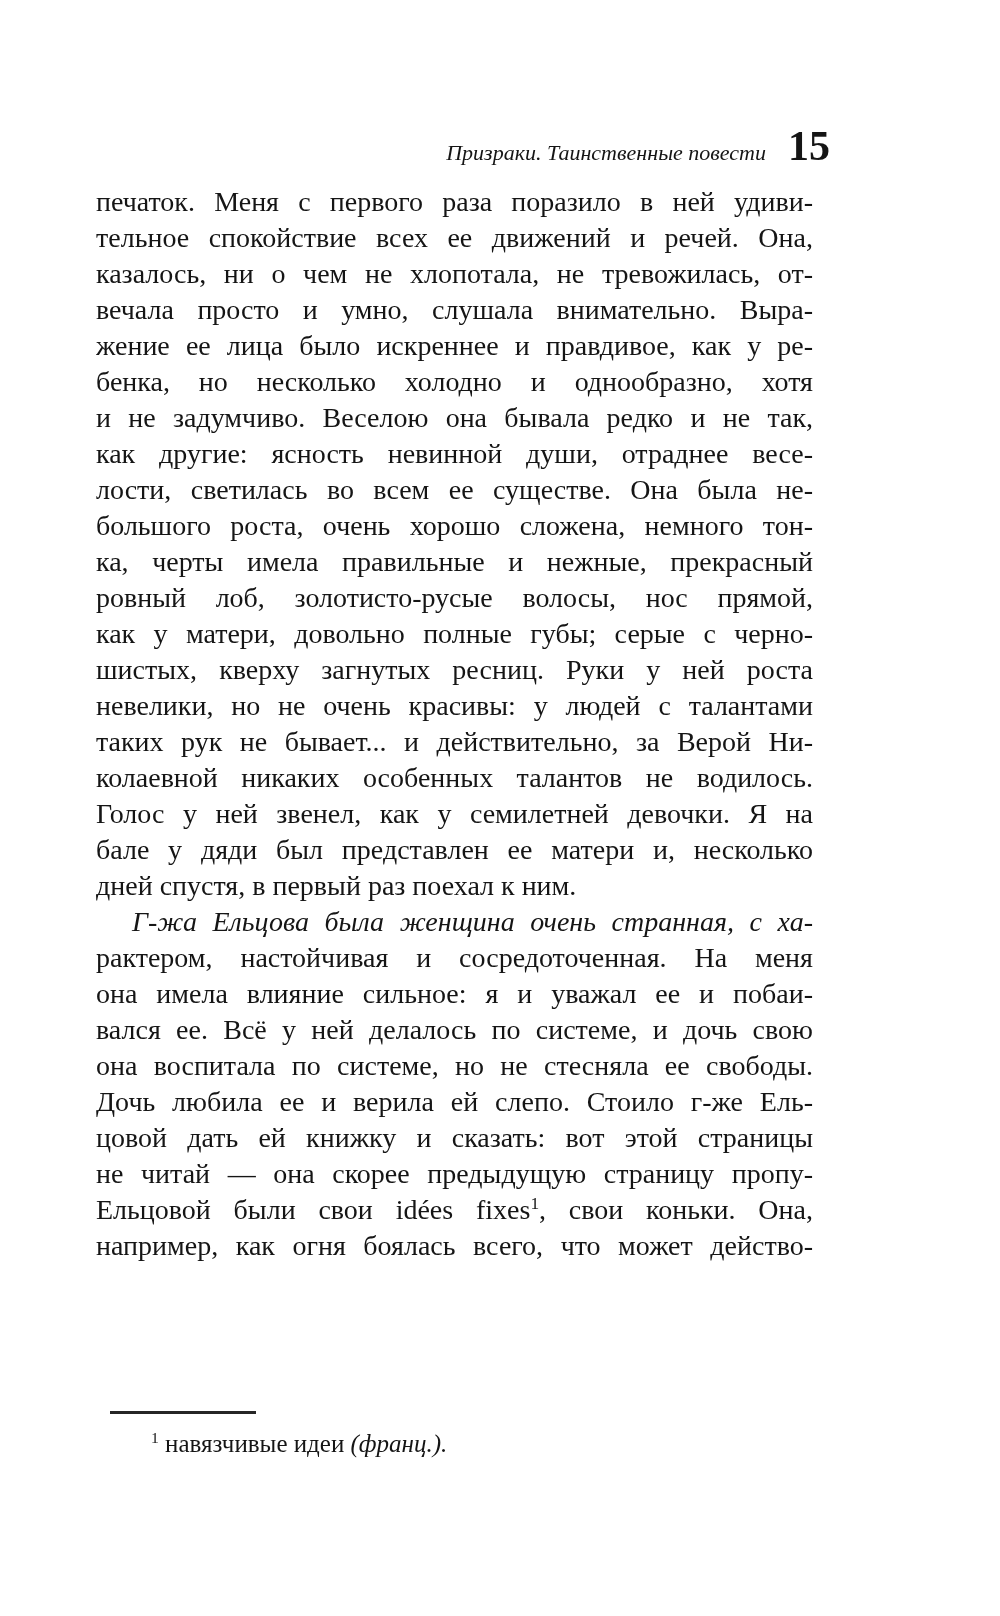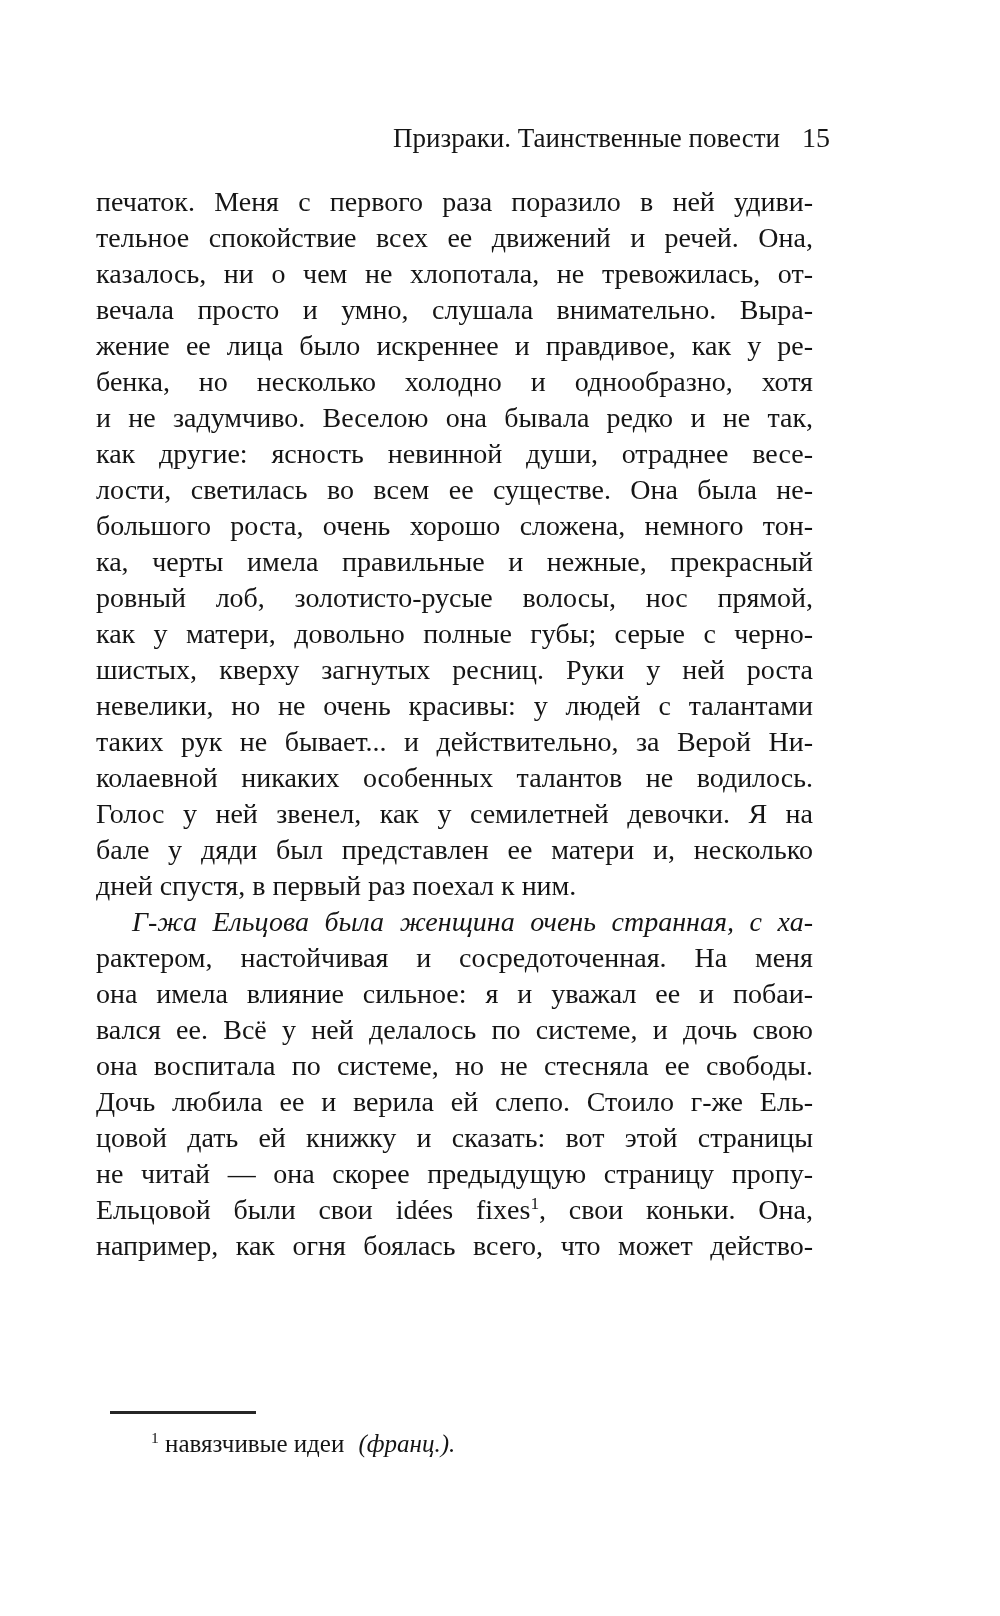--- a/index.html
+++ b/index.html
@@ -18,26 +18,28 @@
   }
   .running-header {
     position: absolute;
     top: 122px;
     left: 113px;
     width: 717px;
     text-align: right;
     white-space: nowrap;
   }
   .running-title {
-    font-size: 27px;
+    font-style: italic;
+    font-size: 22px;
   }
   .page-number {
     font-style: normal;
-    font-size: 28px;
+    font-size: 42px;
     margin-left: 22px;
+    font-weight: bold;
   }
   .body-text {
     position: absolute;
     top: 184px;
     left: 96px;
     width: 717px;
     font-size: 28px;
     line-height: 36px;
   }
   .line {
@@ -70,21 +72,20 @@
     position: absolute;
     top: 1428px;
     left: 113px;
     width: 717px;
     font-size: 25px;
     line-height: 32px;
     text-indent: 38px;
   }
   .footnote .lang-note {
     font-style: italic;
-    margin-left: 8px;
   }
 </style>
 </head>
 <body>
 
 <div class="page">
 
   <div class="running-header">
     <span class="running-title">Призраки. Таинственные повести</span><span class="page-number">15</span>
   </div>

